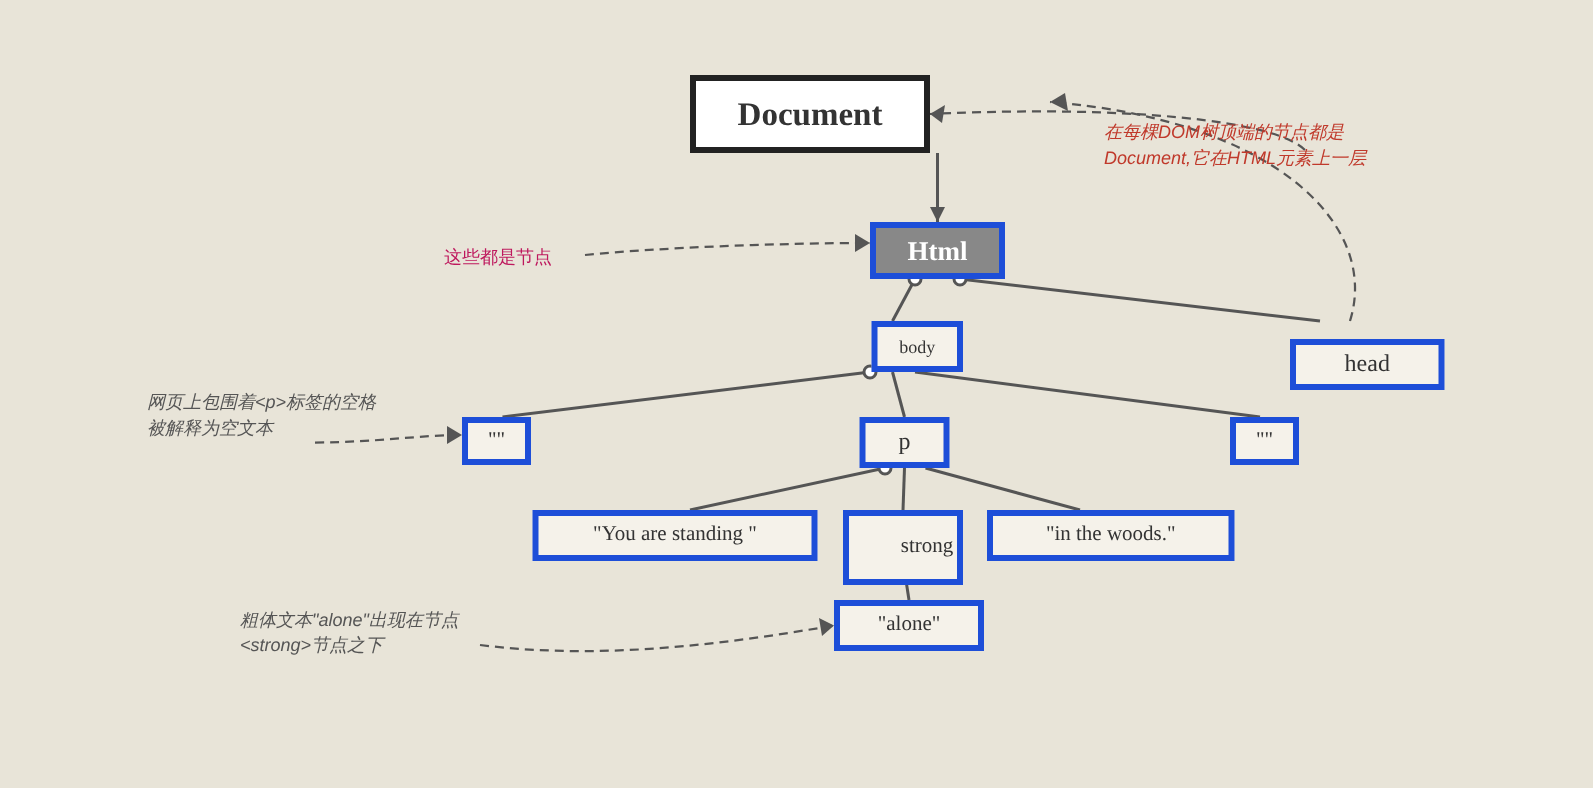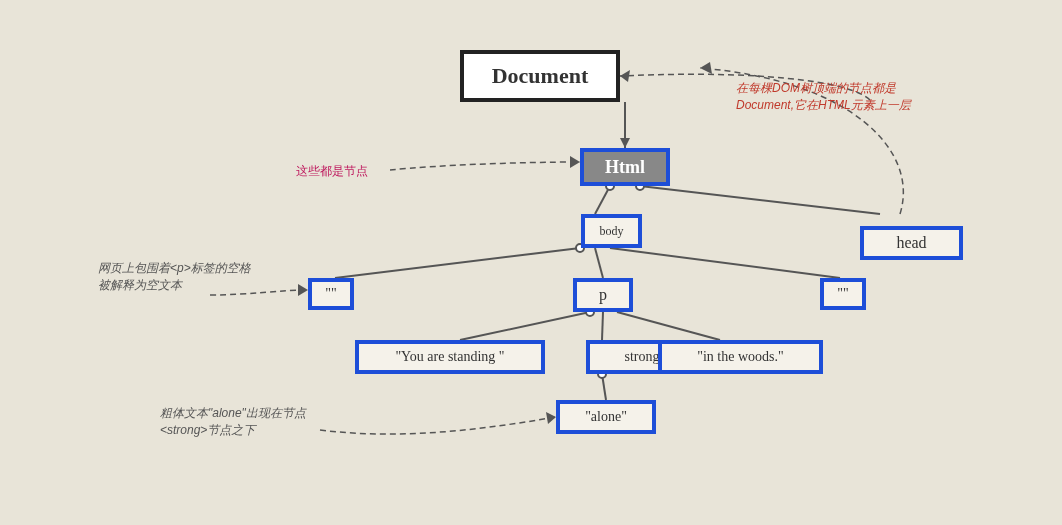--- a/index.html
+++ b/index.html
@@ -61,22 +61,22 @@
       left: 820px; top: 278px;
       width: 46px; height: 32px;
       font-size: 14px;
     }
     .node-you-are {
       left: 355px; top: 340px;
       width: 190px; height: 34px;
       font-size: 14px;
     }
     .node-strong {
-      left: 586px; top: 340px;
-      width: 80px; height: 34px;
+      left: 562px; top: 340px;
+      width: 80px; height: 50px;
       font-size: 14px;
       padding-left: 32px;
     }
     .node-in-the-woods {
       left: 658px; top: 340px;
       width: 165px; height: 34px;
       font-size: 14px;
     }
     .node-alone {
       left: 556px; top: 400px;

